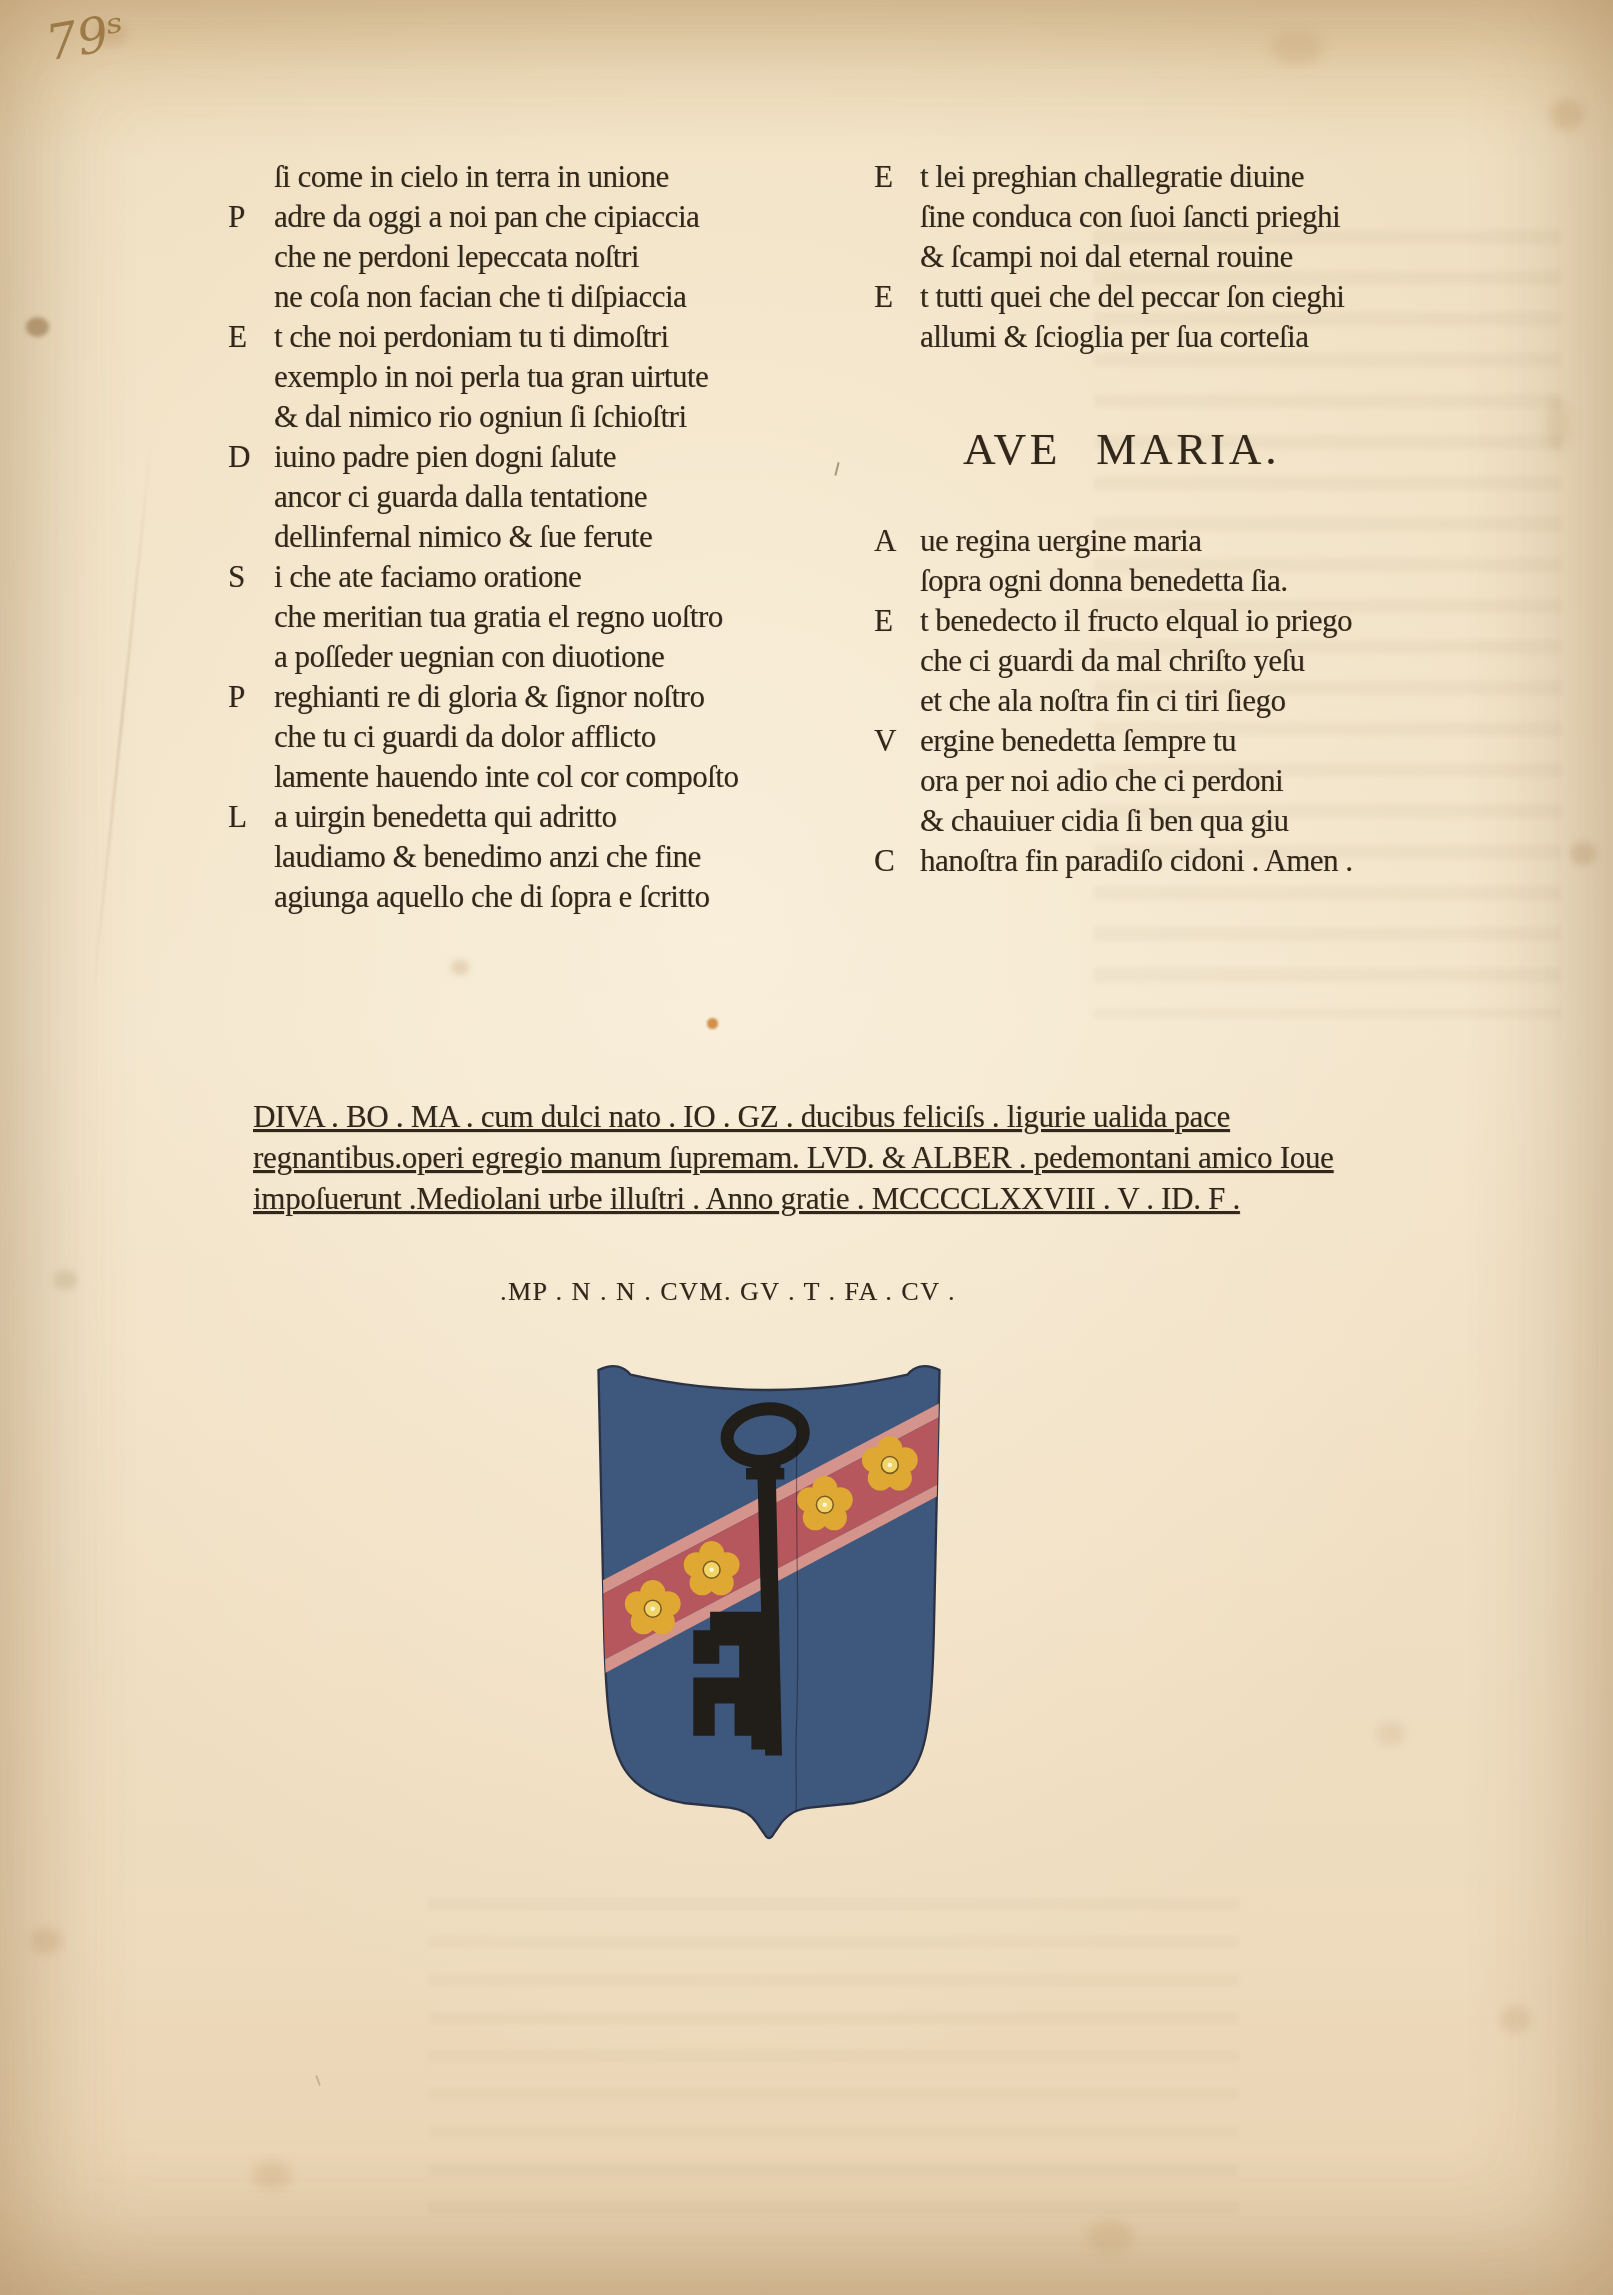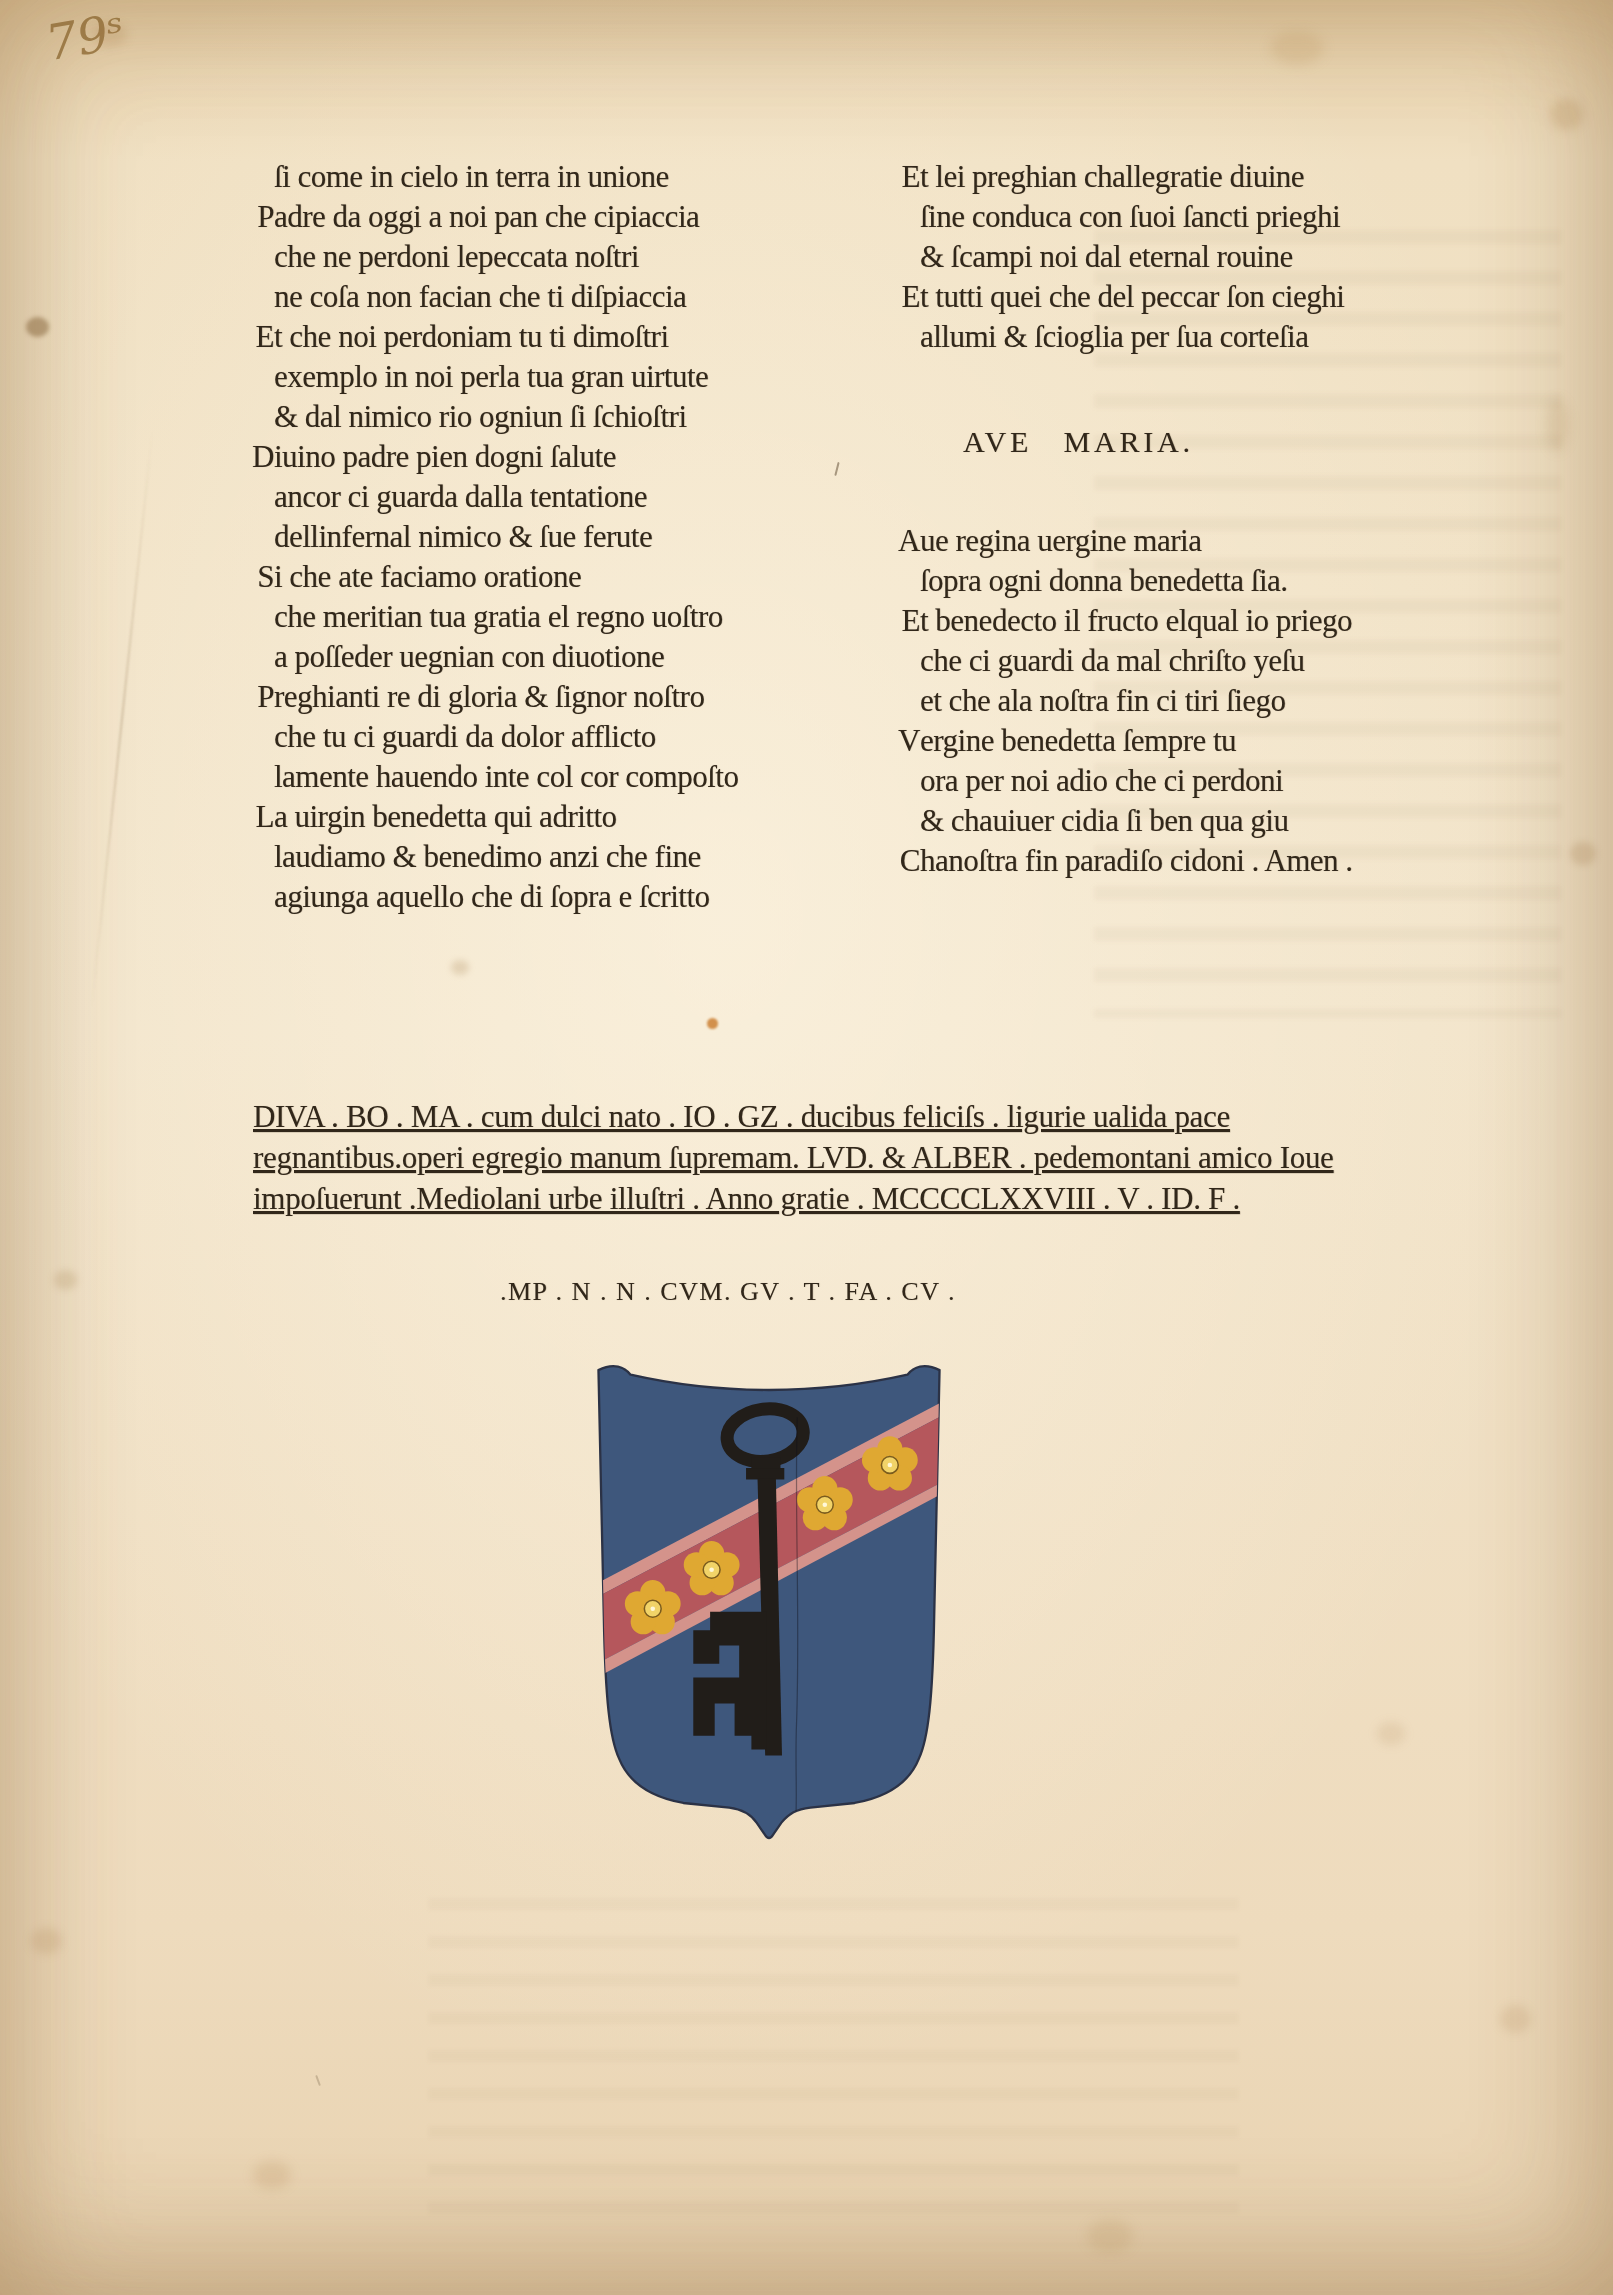--- a/index.html
+++ b/index.html
@@ -32,35 +32,35 @@
   .spot{position:absolute;border-radius:50%;pointer-events:none;}
   .tick{position:absolute;width:2.3px;background:rgba(90,70,45,.5);border-radius:1.5px;}
 
   .handwriting{
     position:absolute;left:46px;top:9.2px;
     font-family:"DejaVu Serif","Liberation Serif",serif;
     font-style:italic;font-size:49px;color:#8f6b35;opacity:.8;
     transform:rotate(-10deg);
   }
 
-  .verse-col{position:absolute;text-align:right;}
+  .verse-col{position:absolute;}
   .col-left{left:228px;top:159px;width:627px;}
   .col-right-1{left:874px;top:159px;width:673px;}
   .col-right-2{left:874px;top:523px;width:689px;}
   .vline{display:flex;align-items:baseline;height:40px;white-space:nowrap;
     font-size:31px;letter-spacing:-0.5px;}
   .initial{display:inline-block;flex:none;width:46px;}
   .vtext{display:inline-block;}
   .vtext,.initial,.colo-line,.heading,.printer-line{
     text-shadow:0.4px 0.4px 0.7px rgba(60,45,25,.38);
   }
 
   .heading{
     position:absolute;left:963px;top:427px;
-    font-size:30px;letter-spacing:3.8px;word-spacing:20px;line-height:1;
+    font-size:45px;letter-spacing:3.8px;word-spacing:20px;line-height:1;
   }
 
   .colophon{position:absolute;left:253px;top:1099px;width:1255px;text-decoration:underline;}
   .colo-line{height:41px;white-space:nowrap;font-size:31px;letter-spacing:-0.3px;}
 
   .printer-line{
     position:absolute;left:500px;top:1276px;
     font-size:26px;letter-spacing:1.5px;line-height:1.2;white-space:nowrap;
   }
 

